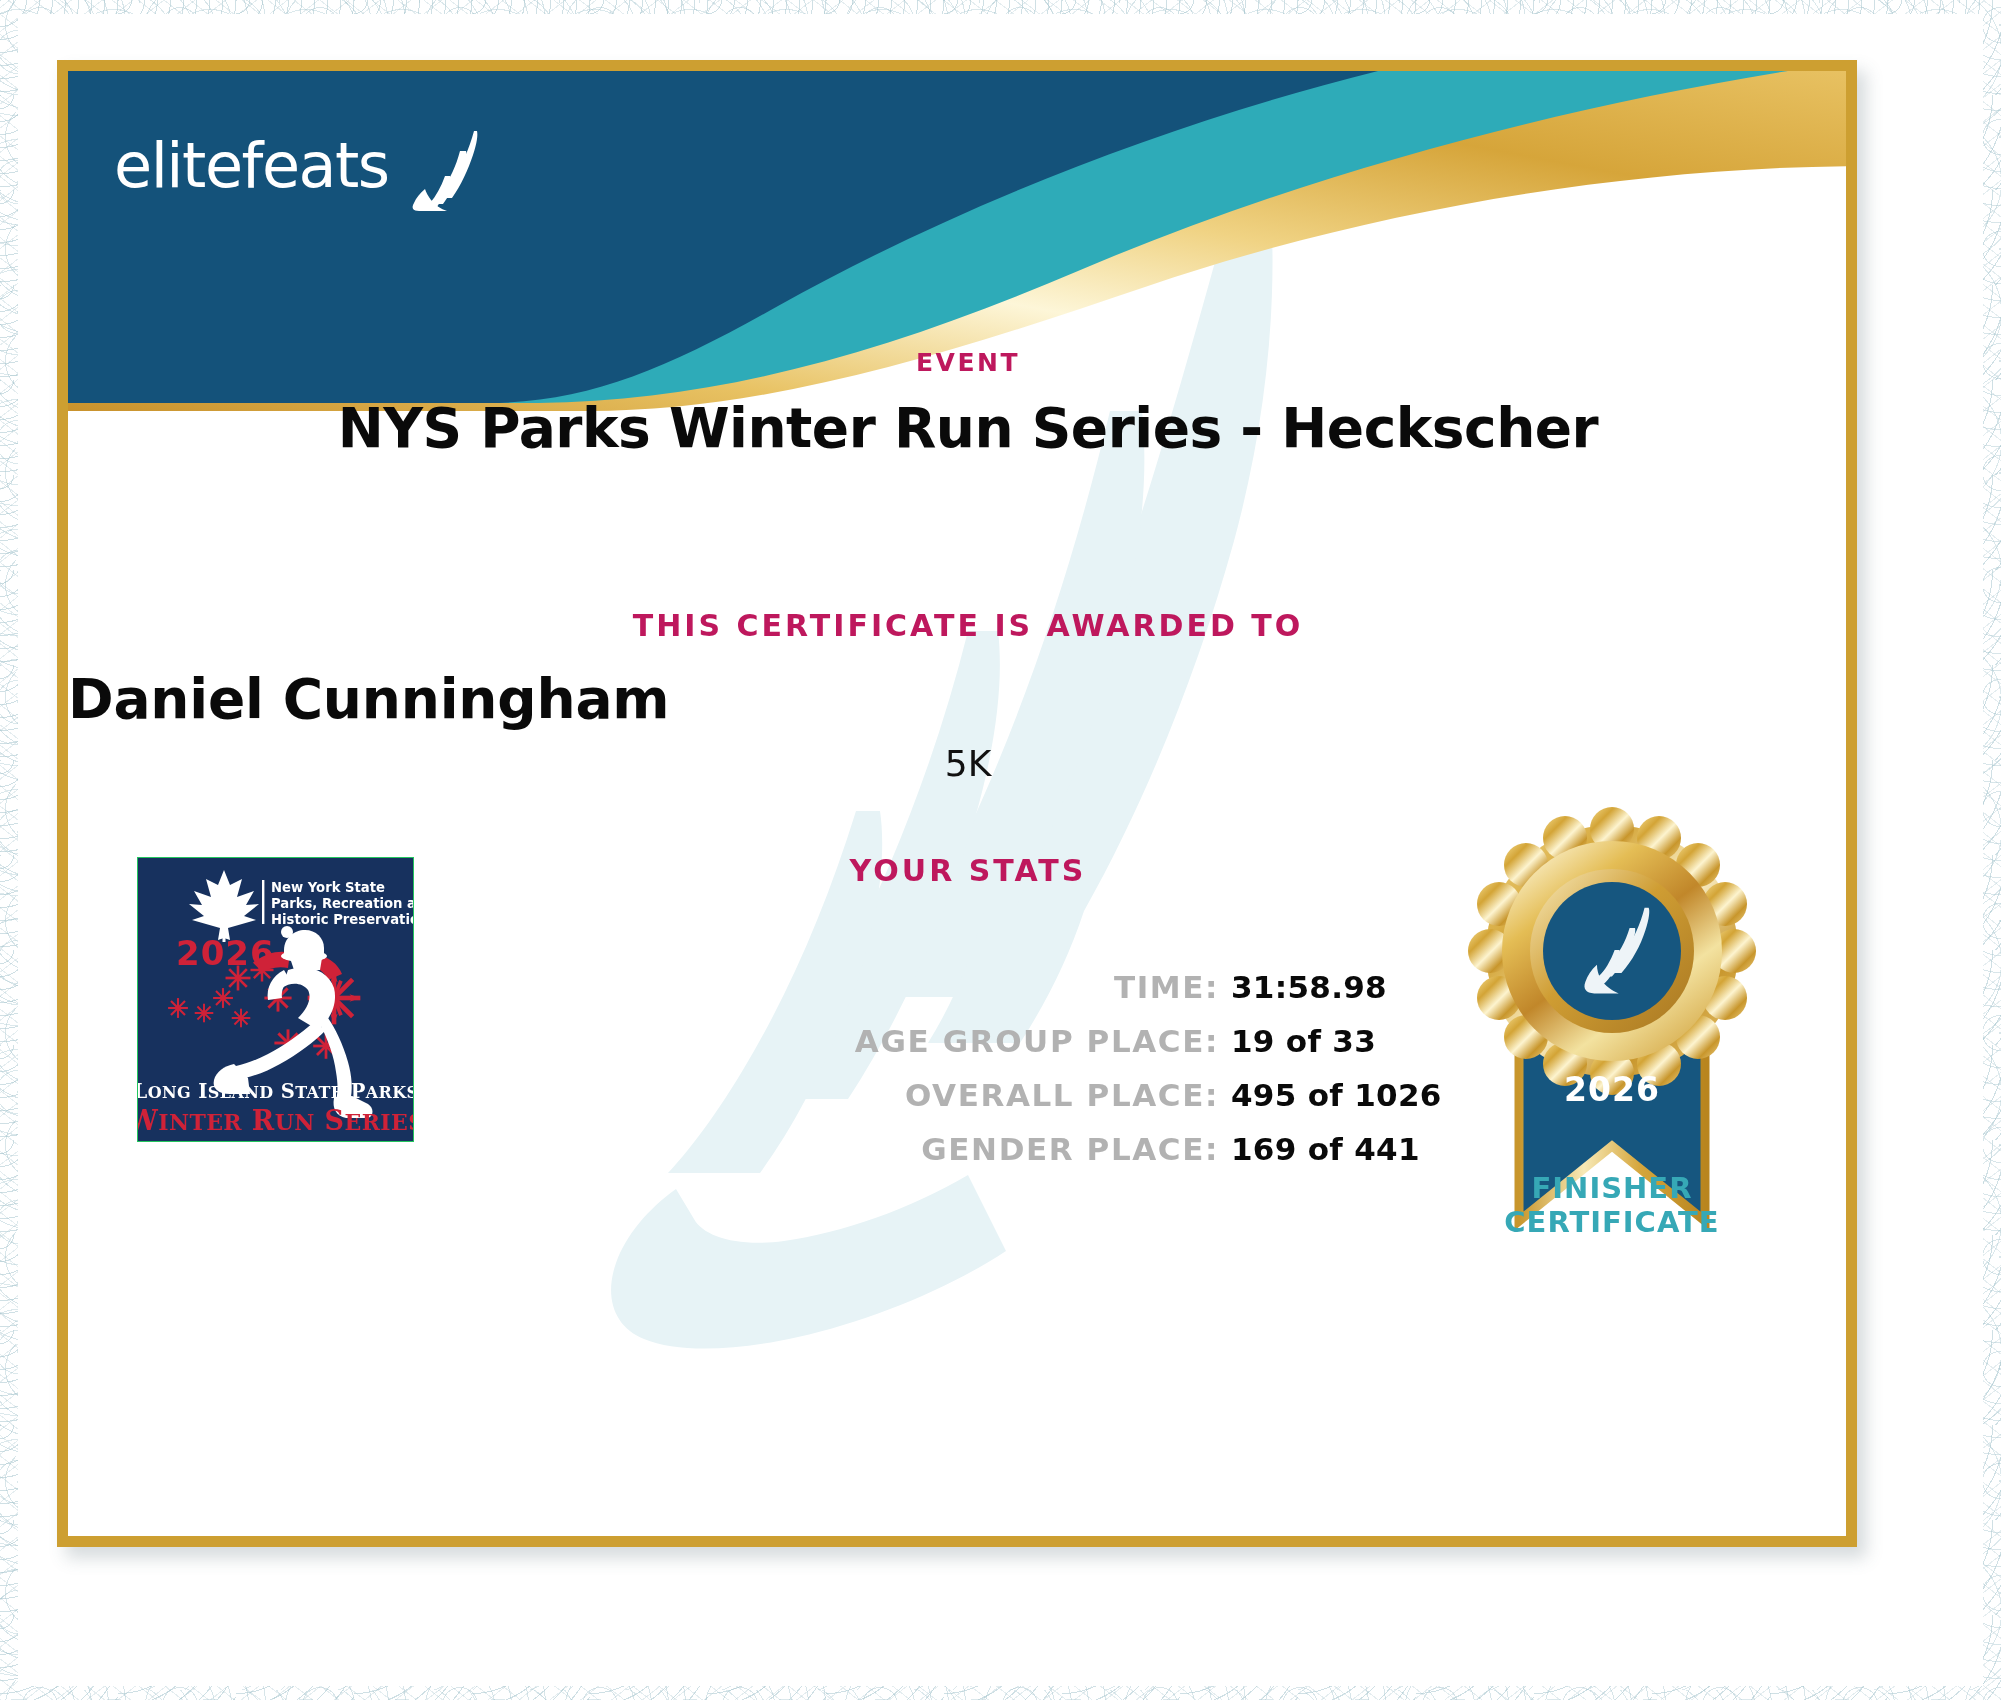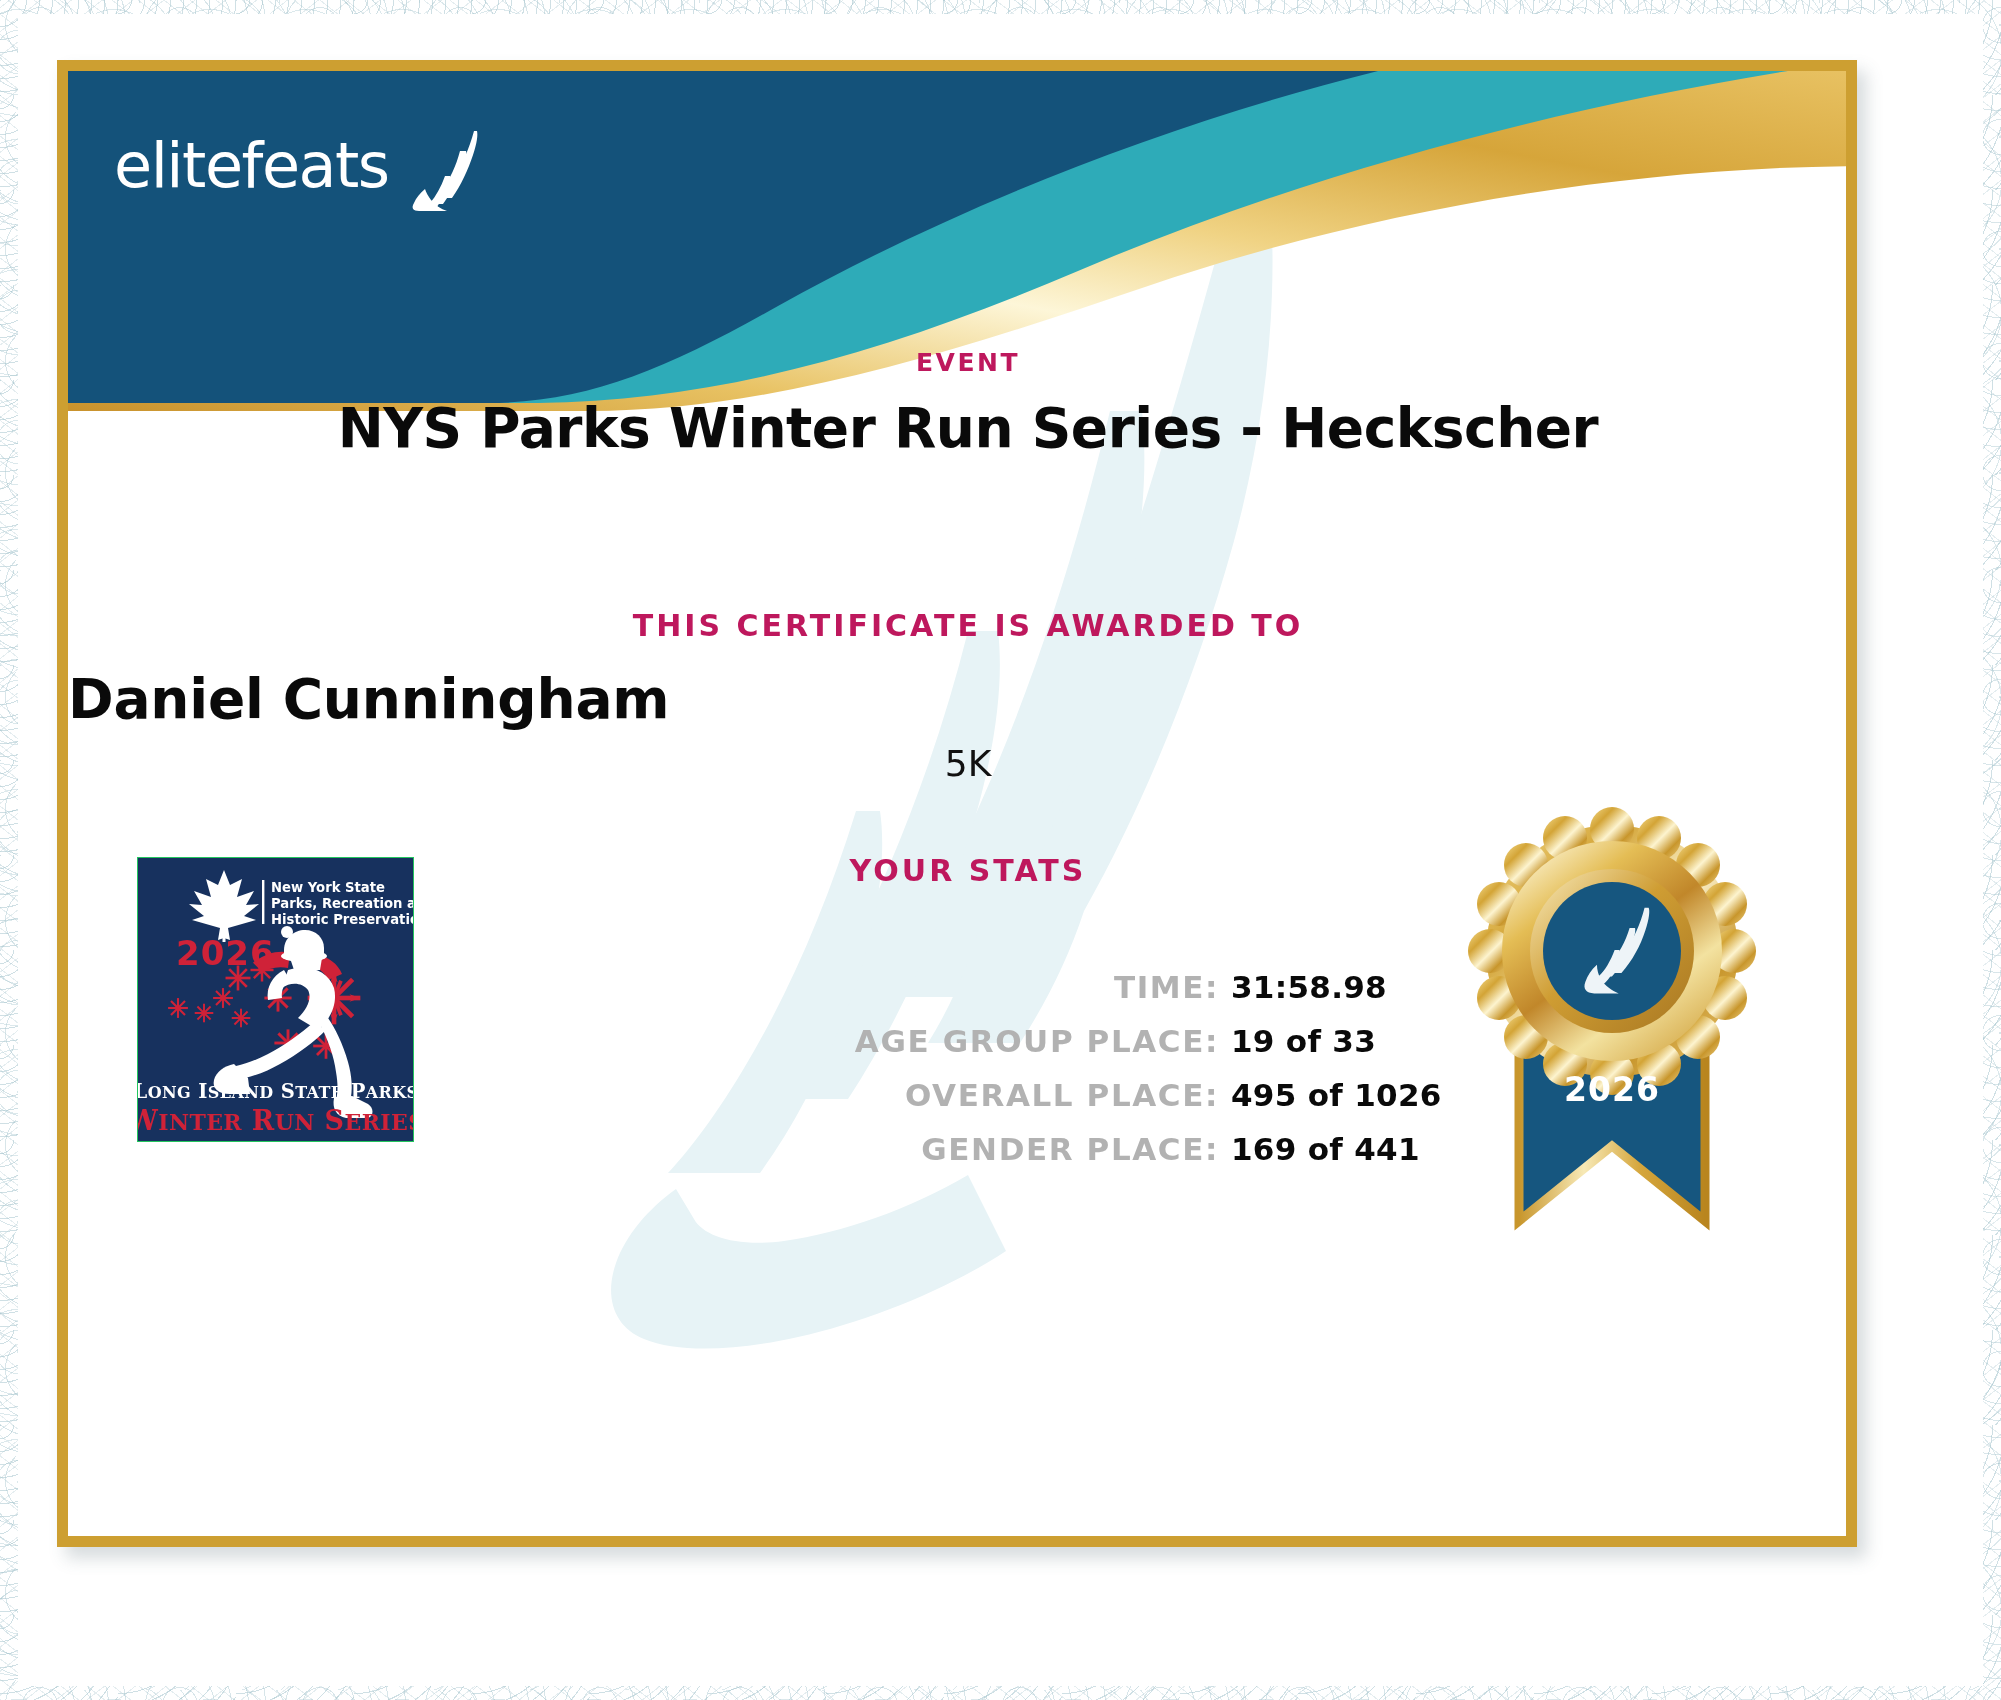--- a/index.html
+++ b/index.html
@@ -500,16 +500,20 @@
             <path d="M92 4 C 86 28 76 50 62 70 C 54 82 46 92 38 100 L 58 100 C 74 82 86 60 93 38 C 99 20 100 8 98 4 Z"></path>
             <path d="M70 34 C 64 54 54 72 42 86 C 36 94 30 100 24 105 L 44 105 C 56 92 66 76 72 60 C 78 46 79 38 78 34 Z"></path>
             <path d="M48 66 C 42 82 34 96 24 106 C 18 113 12 118 6 120 L 28 120 C 38 112 46 100 51 88 C 56 76 56 68 55 66 Z"></path>
             <path d="M22 88 C 14 95 8 104 5 113 C 1 123 6 130 18 130 L 54 130 C 44 126 34 119 28 110 C 24 103 22 95 22 88 Z"></path>
           </g>
         </g>
 
         <text x="165" y="300" text-anchor="middle" fill="#ffffff" font-family="'DejaVu Sans', sans-serif" font-size="33" font-weight="bold" letter-spacing="1">2026</text>
       </svg>
 
+      <div class="finisher-text">
+        <div>FINISHER</div>
+        <div>CERTIFICATE</div>
+      </div>
 
     </div>
   </div>
 </div>
 
 </body></html>

